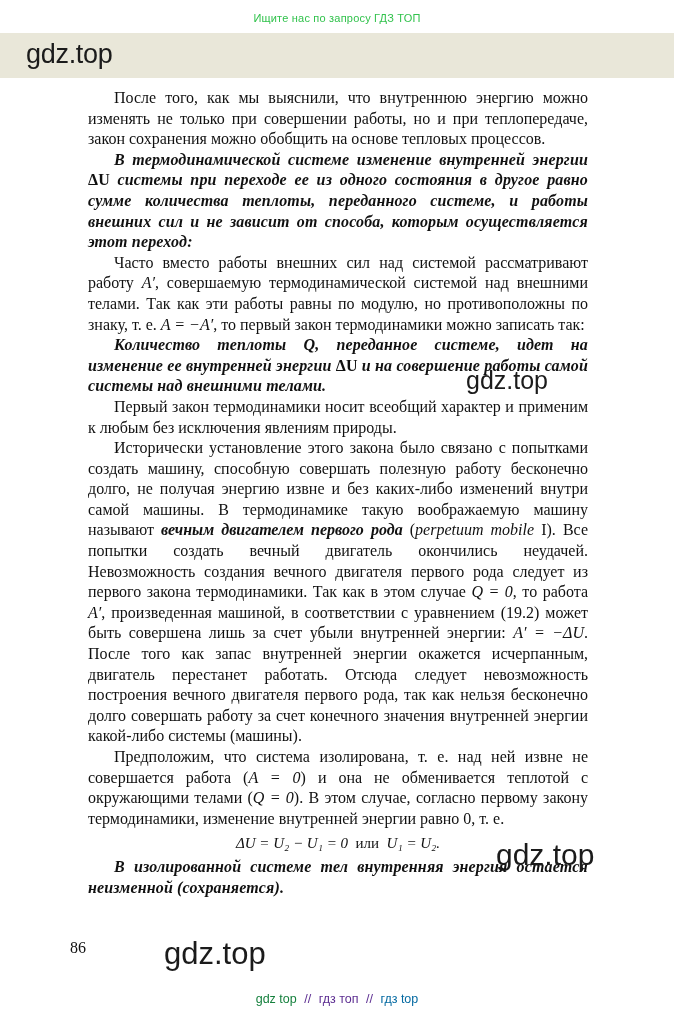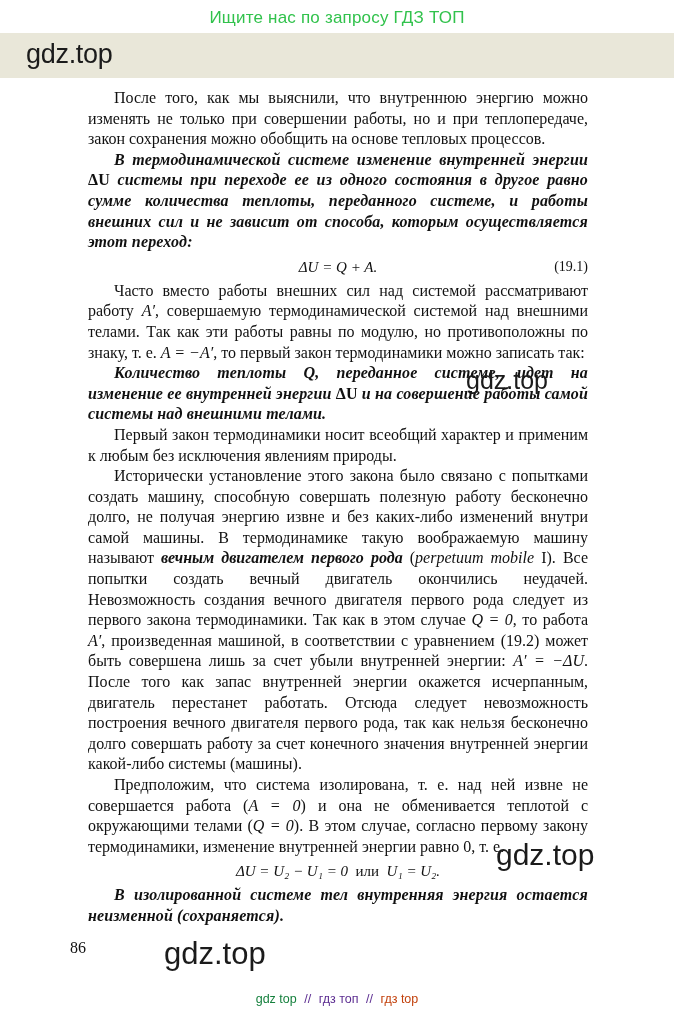--- a/index.html
+++ b/index.html
@@ -19,21 +19,21 @@
   
   .promo-bar {
     position: absolute;
     top: 8px;
     left: 0;
     width: 674px;
     text-align: center;
   }
   .promo-text {
     font-family: "Liberation Sans", sans-serif;
-    font-size: 17px;
+    font-size: 11px;
     color: #31c24c;
     letter-spacing: 0.2px;
     white-space: nowrap;
   }
 
   
   .brand-banner {
     position: absolute;
     top: 33px;
     left: 0;
@@ -151,24 +151,20 @@
 <div class="brand-banner" style="background: rgb(233, 231, 217);">
   <div class="brand-logo">gdz.top</div>
 </div>
 
 <div class="page">
 
   <p class="para">После того, как мы выяснили, что внутреннюю энергию можно изменять не только при совершении работы, но и при теплопередаче, закон сохранения можно обобщить на основе тепловых процессов.</p>
 
   <p class="para italic"><span>В термодинамической системе изменение внутренней энергии </span><span class="mup">ΔU</span><span> системы при переходе ее из одного состояния в другое равно сумме количества теплоты, переданного системе, и работы внешних сил и не зависит от способа, которым осуществляется этот переход:</span></p>
 
-  <div class="formula-row">
-    <span class="eq m">ΔU = Q + A.</span>
-    <span class="tag">(19.1)</span>
-  </div>
 
 
   <p class="para"><span>Часто вместо работы внешних сил над системой рассматривают работу </span><span class="m">A′</span><span>, совершаемую термодинамической системой над внешними телами. Так как эти работы равны по модулю, но противоположны по знаку, т. е. </span><span class="m">A = −A′</span><span>, то первый закон термодинамики можно записать так:</span></p>
 
 
   <p class="para italic"><span>Количество теплоты Q, переданное системе, идет на изменение ее внутренней энергии </span><span class="mup">ΔU</span><span> и на совершение работы самой системы над внешними телами.</span></p>
 
   <p class="para">Первый закон термодинамики носит всеобщий характер и применим к любым без исключения явлениям природы.</p>
 
   <p class="para"><span>Исторически установление этого закона было связано с попытками создать машину, способную совершать полезную работу бесконечно долго, не получая энергию извне и без каких-либо изменений внутри самой машины. В термодинамике такую воображаемую машину называют </span><span class="bolditalic">вечным двигателем первого рода</span><span> (</span><span class="it">perpetuum mobile</span><span> I). Все попытки создать вечный двигатель окончились неудачей. Невозможность создания вечного двигателя первого рода следует из первого закона термодинамики. Так как в этом случае </span><span class="m">Q = 0</span><span>, то работа </span><span class="m">A′</span><span>, произведенная машиной, в соответствии с уравнением (19.2) может быть совершена лишь за счет убыли внутренней энергии: </span><span class="m">A′ = −ΔU</span><span>. После того как запас внутренней энергии окажется исчерпанным, двигатель перестанет работать. Отсюда следует невозможность построения вечного двигателя первого рода, так как нельзя бесконечно долго совершать работу за счет конечного значения внутренней энергии какой-либо системы (машины).</span></p>
@@ -187,14 +183,14 @@
 <div class="wm wm-b">gdz.top</div>
 <div class="wm wm-c">gdz.top</div>
 
 <div class="page-number">86</div>
 
 <div class="footer-links">
   <span class="lnk" style="color: #15803d;">gdz top</span>
   <span class="sep" style="color: rgb(92, 45, 145);">//</span>
   <span class="lnk" style="color: rgb(92, 45, 145);">гдз топ</span>
   <span class="sep" style="color: rgb(92, 45, 145);">//</span>
-  <span class="lnk" style="color: #c2410c;">гдз top</span>
+  <span class="lnk" style="color: #0369a1;">гдз top</span>
 </div>
 
 </body></html>

